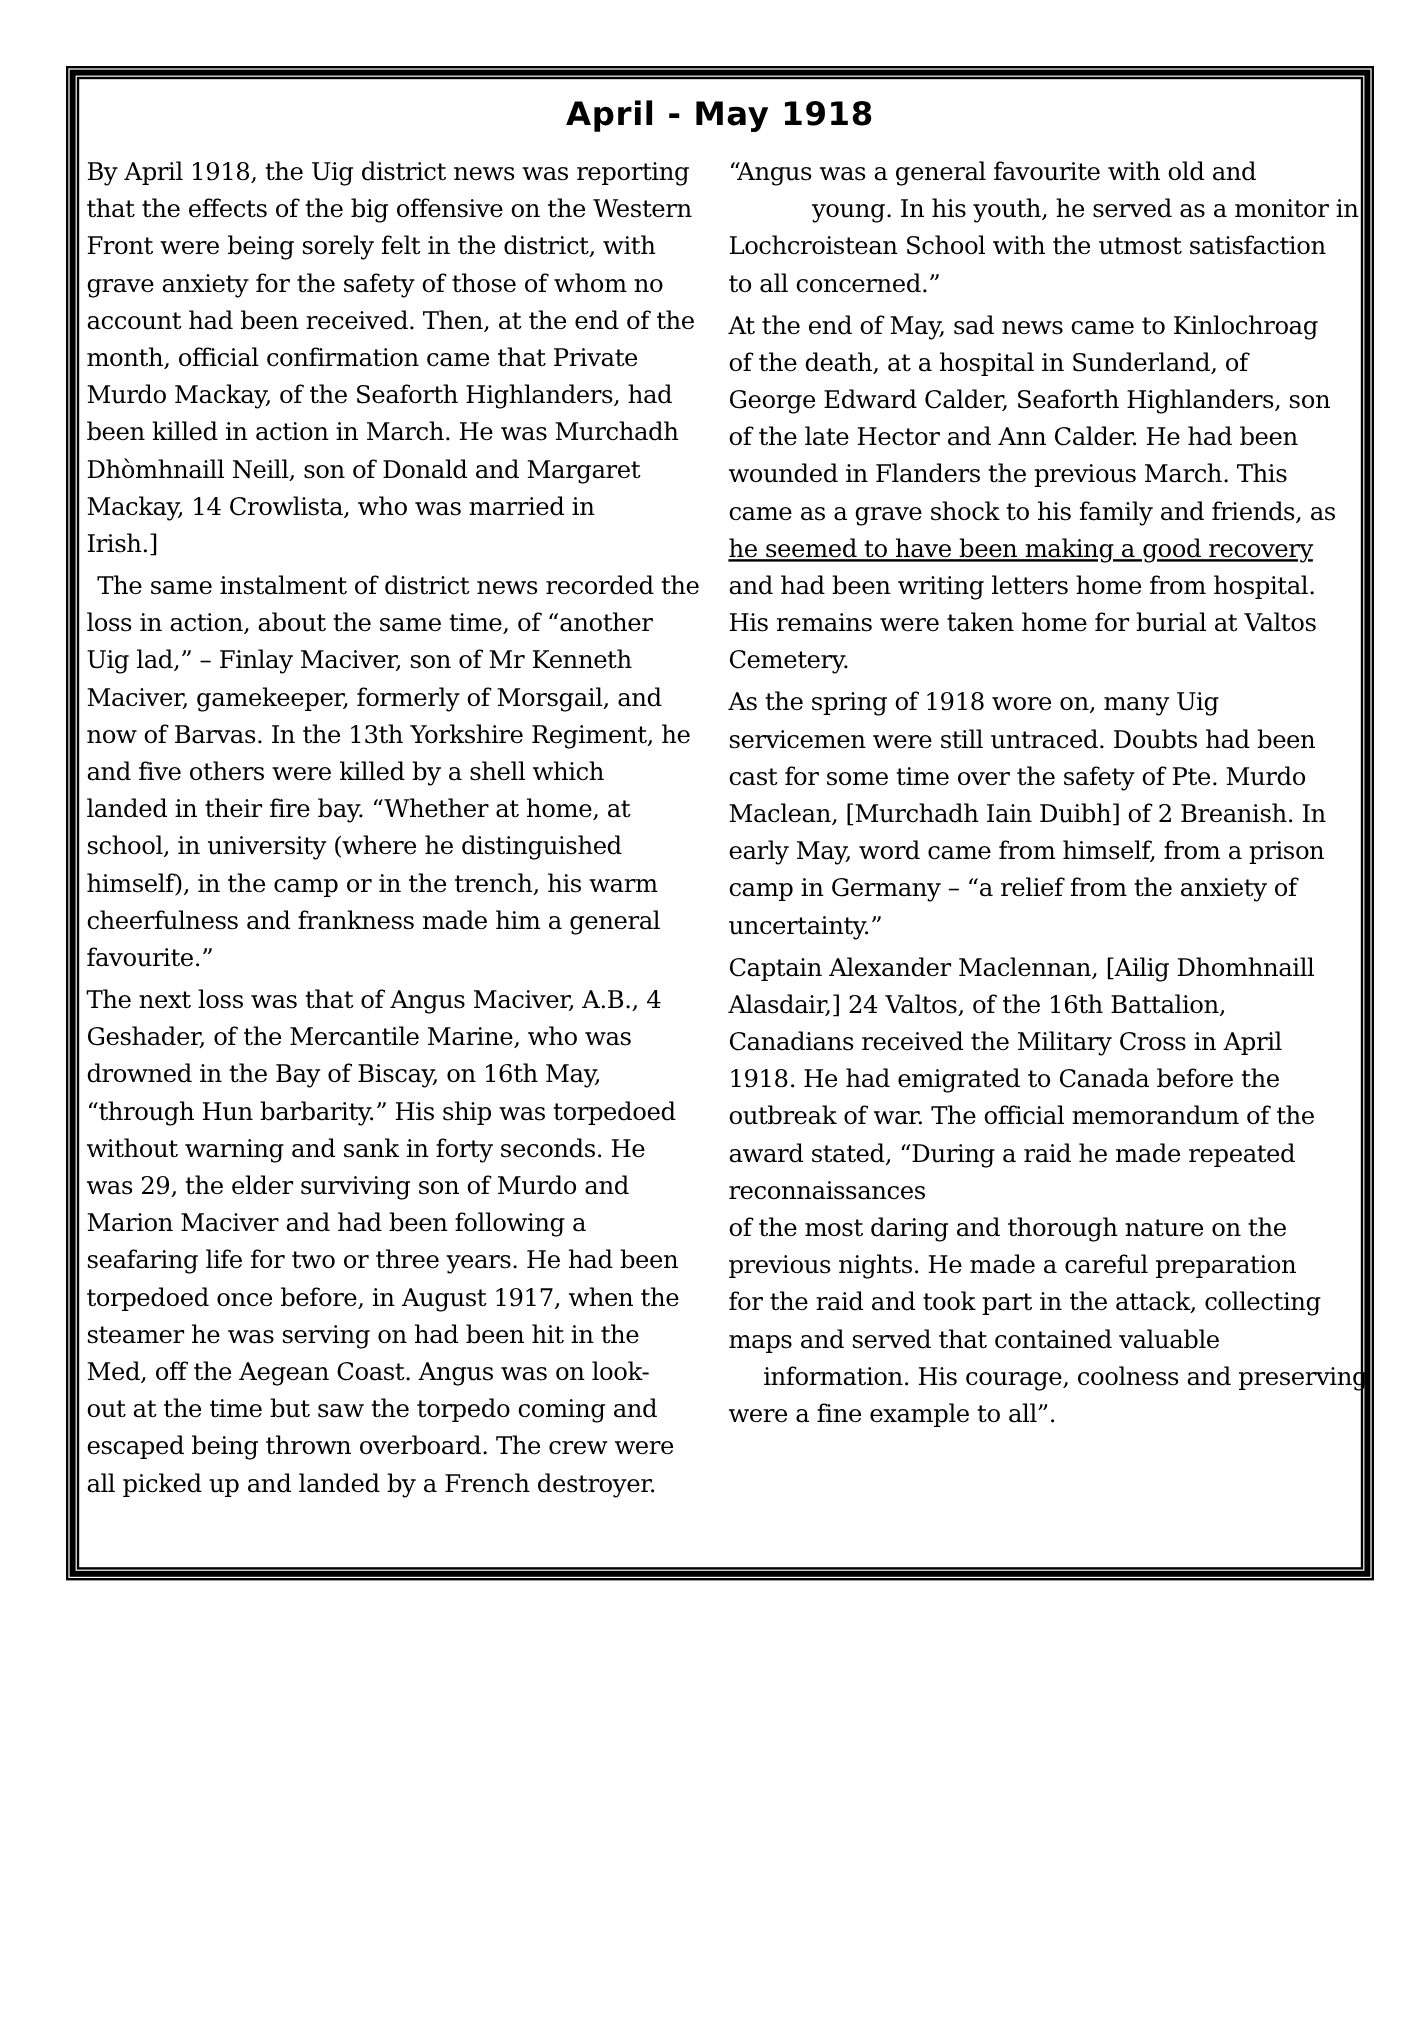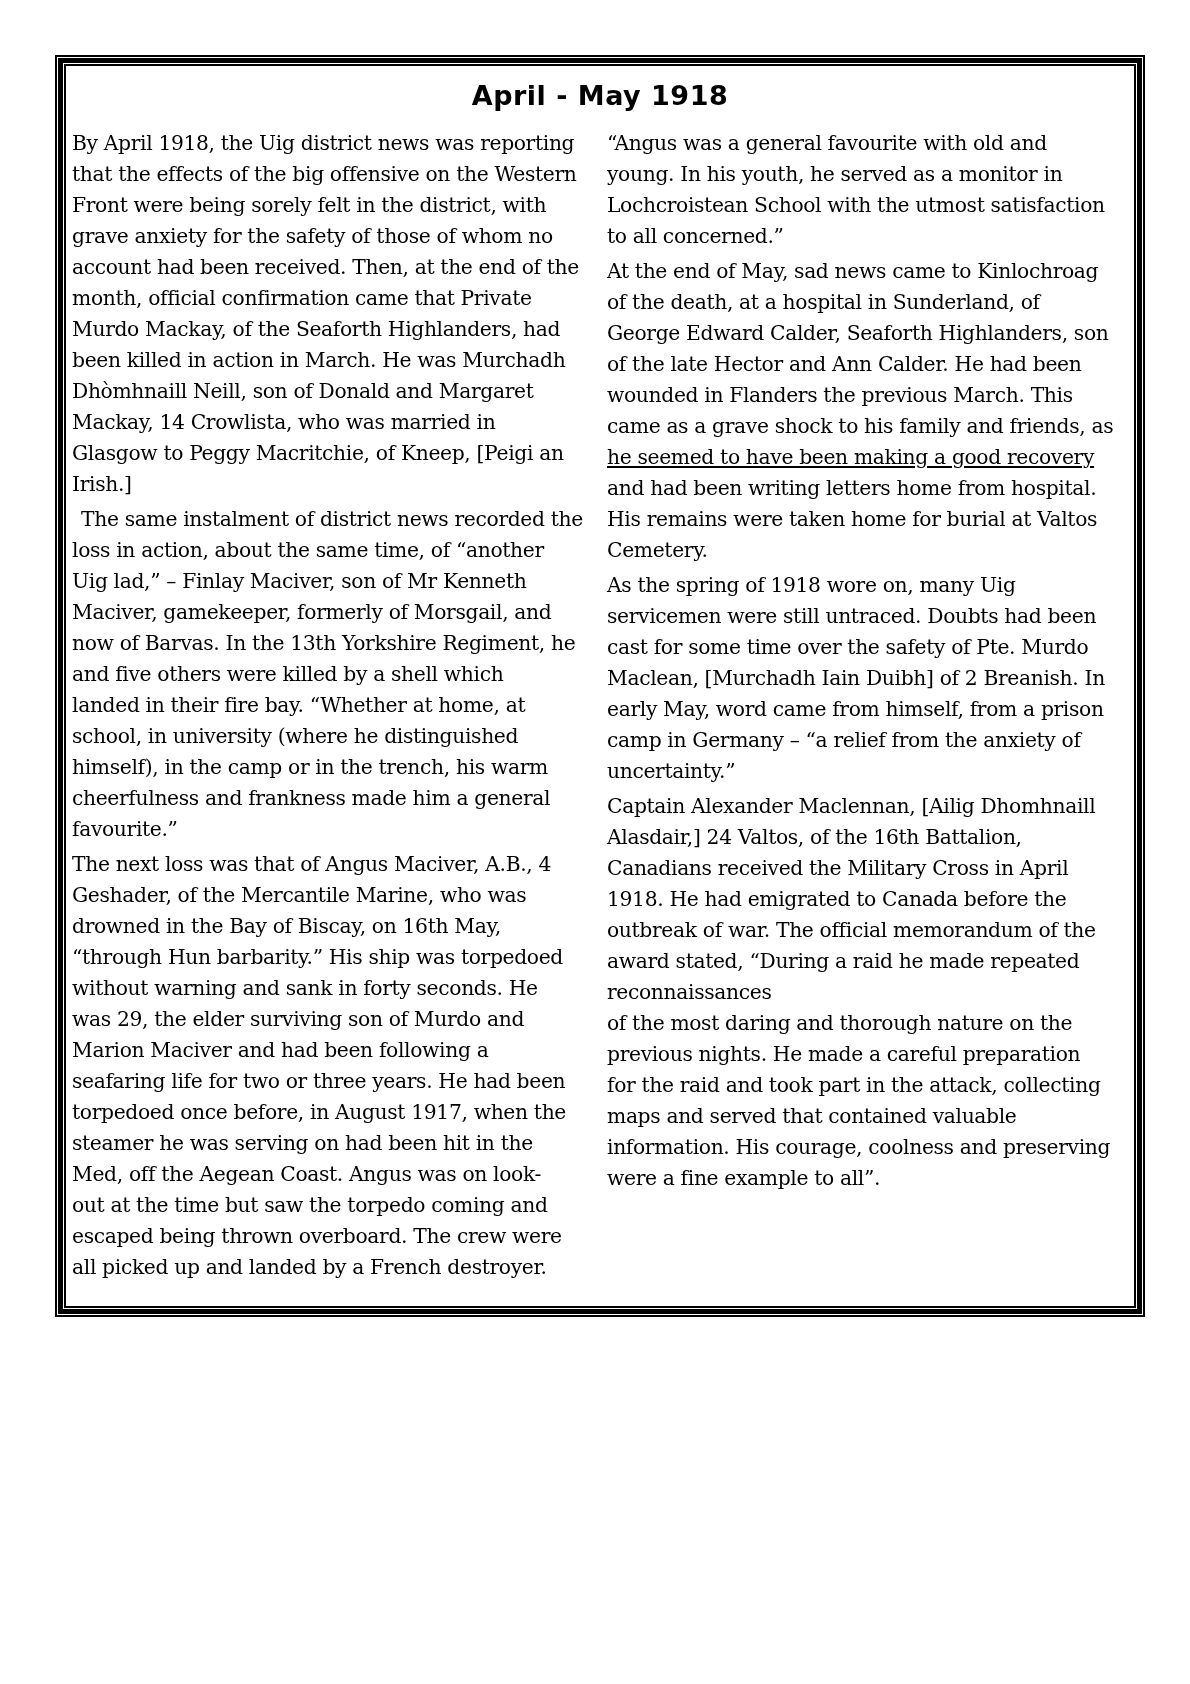--- a/index.html
+++ b/index.html
@@ -41,21 +41,20 @@
       <span class="line" style="display: block;">By April 1918, the Uig district news was reporting</span>
       <span class="line" style="display: block;">that the effects of the big offensive on the Western</span>
       <span class="line" style="display: block;">Front were being sorely felt in the district, with</span>
       <span class="line" style="display: block;">grave anxiety for the safety of those of whom no</span>
       <span class="line" style="display: block;">account had been received. Then, at the end of the</span>
       <span class="line" style="display: block;">month, official confirmation came that Private</span>
       <span class="line" style="display: block;">Murdo Mackay, of the Seaforth Highlanders, had</span>
       <span class="line" style="display: block;">been killed in action in March. He was Murchadh</span>
       <span class="line" style="display: block;">Dhòmhnaill Neill, son of Donald and Margaret</span>
       <span class="line" style="display: block;">Mackay, 14 Crowlista, who was married in</span>
-      <span class="line" style="display: block;">Glasgow to Peggy Macritchie, of Kneep, [Peigi an</span>
       <span class="line" style="display: block;">Irish.]</span>
     </div>
     <div class="para">
       <span class="line" style="display: block; text-align: center;">The same instalment of district news recorded the</span>
       <span class="line" style="display: block;">loss in action, about the same time, of “another</span>
       <span class="line" style="display: block;">Uig lad,” – Finlay Maciver, son of Mr Kenneth</span>
       <span class="line" style="display: block;">Maciver, gamekeeper, formerly of Morsgail, and</span>
       <span class="line" style="display: block;">now of Barvas. In the 13th Yorkshire Regiment, he</span>
       <span class="line" style="display: block;">and five others were killed by a shell which</span>
       <span class="line" style="display: block;">landed in their fire bay. “Whether at home, at</span>
@@ -77,21 +76,21 @@
       <span class="line" style="display: block;">steamer he was serving on had been hit in the</span>
       <span class="line" style="display: block;">Med, off the Aegean Coast. Angus was on look-</span>
       <span class="line" style="display: block;">out at the time but saw the torpedo coming and</span>
       <span class="line" style="display: block;">escaped being thrown overboard. The crew were</span>
       <span class="line" style="display: block;">all picked up and landed by a French destroyer.</span>
     </div>
   </div>
 <div class="col col-right">
     <div class="para">
       <span class="line" style="display: block;">“Angus was a general favourite with old and</span>
-      <span class="line" style="display: block;">young. In his youth, he served as a monitor in</span>
+      <span class="line" style="display: block; text-align: right;">young. In his youth, he served as a monitor in</span>
       <span class="line" style="display: block;">Lochcroistean School with the utmost satisfaction</span>
       <span class="line" style="display: block;">to all concerned.”</span>
     </div>
     <div class="para">
       <span class="line" style="display: block;">At the end of May, sad news came to Kinlochroag</span>
       <span class="line" style="display: block;">of the death, at a hospital in Sunderland, of</span>
       <span class="line" style="display: block;">George Edward Calder, Seaforth Highlanders, son</span>
       <span class="line" style="display: block;">of the late Hector and Ann Calder. He had been</span>
       <span class="line" style="display: block;">wounded in Flanders the previous March. This</span>
       <span class="line" style="display: block;">came as a grave shock to his family and friends, as</span>
@@ -114,16 +113,16 @@
       <span class="line" style="display: block;">Alasdair,] 24 Valtos, of the 16th Battalion,</span>
       <span class="line" style="display: block;">Canadians received the Military Cross in April</span>
       <span class="line" style="display: block;">1918. He had emigrated to Canada before the</span>
       <span class="line" style="display: block;">outbreak of war. The official memorandum of the</span>
       <span class="line" style="display: block;">award stated, “During a raid he made repeated</span>
       <span class="line" style="display: block;">reconnaissances</span>
       <span class="line" style="display: block;">of the most daring and thorough nature on the</span>
       <span class="line" style="display: block;">previous nights. He made a careful preparation</span>
       <span class="line" style="display: block;">for the raid and took part in the attack, collecting</span>
       <span class="line" style="display: block;">maps and served that contained valuable</span>
-      <span class="line" style="display: block;">information. His courage, coolness and preserving</span>
+      <span class="line" style="display: block; margin-left: 29px;">information. His courage, coolness and preserving</span>
       <span class="line" style="display: block;">were a fine example to all”.</span>
     </div>
   </div>
 
 </body></html>

